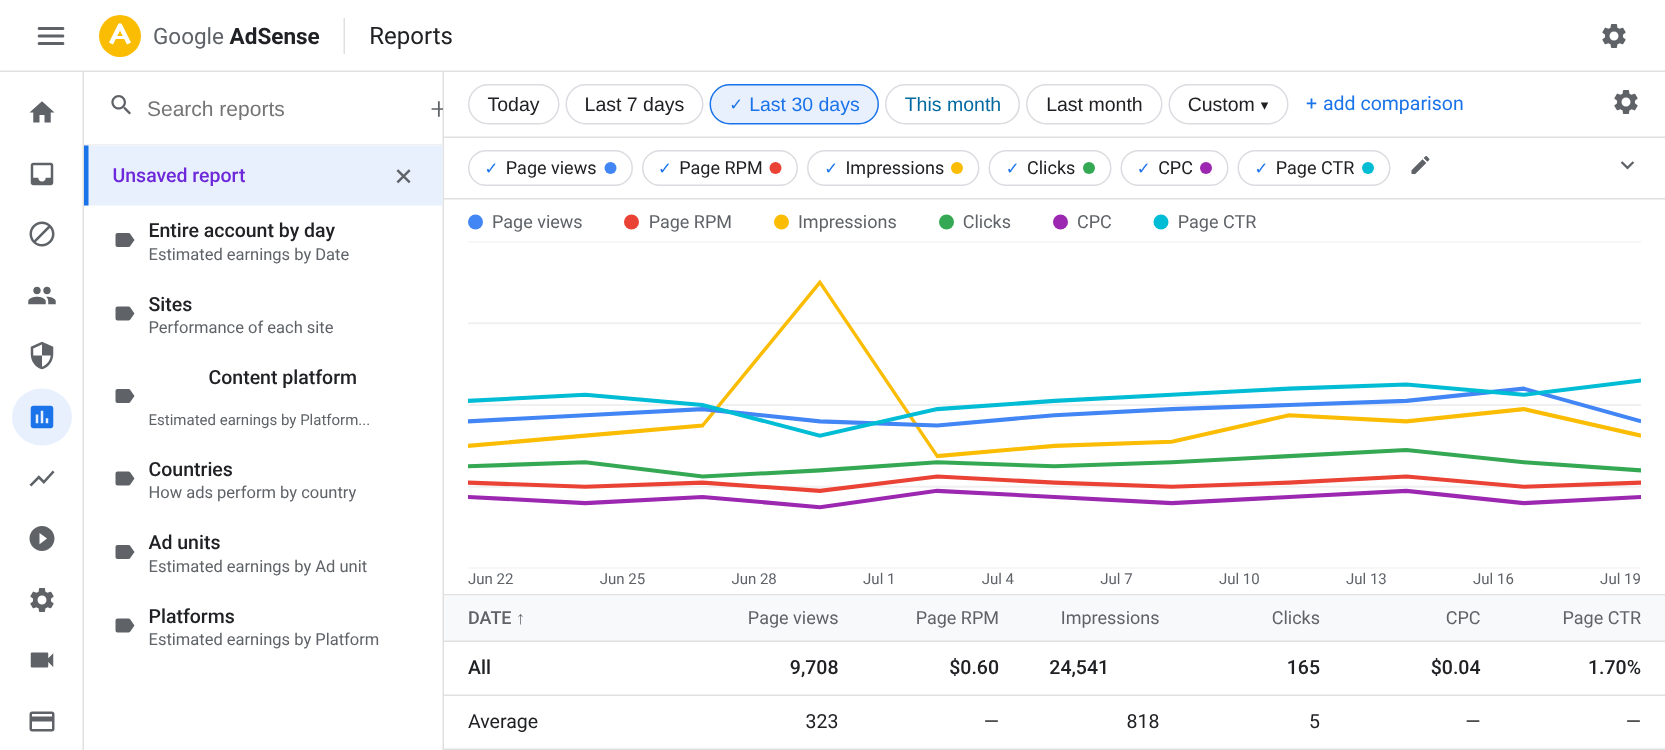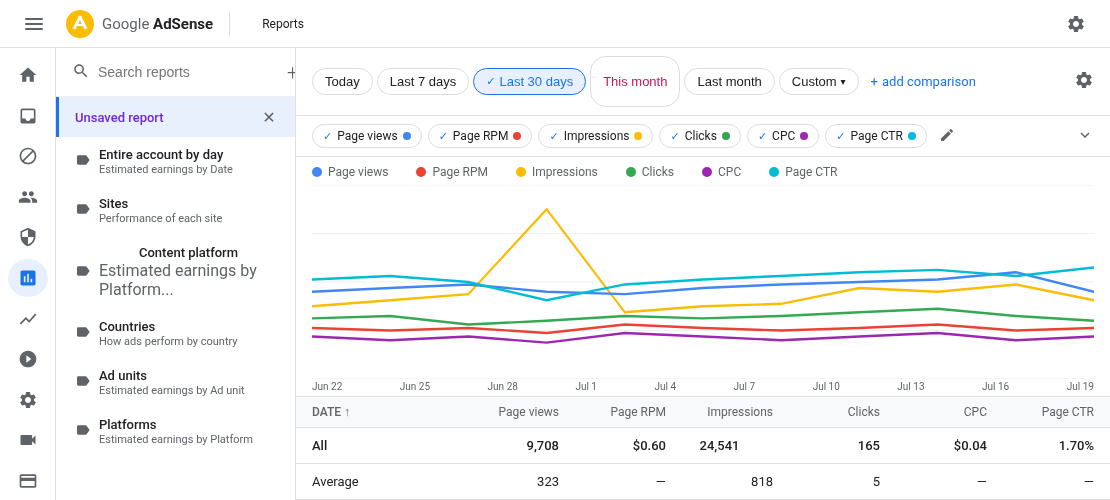--- a/index.html
+++ b/index.html
@@ -25,21 +25,21 @@
     <div style="display:flex;align-items:center;justify-content:center;">
       <svg width="32" height="32" viewBox="0 0 32 32">
         <circle cx="16" cy="16" r="14" fill="#fbbc04"></circle>
         <path d="M10 21 L16 9 L22 21" stroke="white" stroke-width="3" fill="none" stroke-linejoin="round"></path>
         <path d="M12.5 17 L19.5 17" stroke="white" stroke-width="2"></path>
       </svg>
     </div>
     <span style="font-size:15px;color:#5f6368;">Google <strong style="color:#202124;">AdSense</strong></span>
   </div>
   <div style="width:1px;height:24px;background:#e0e0e0;margin:0 4px;"></div>
-  <span style="font-size:12px;color:#202124;margin-left:16px;">Reports</span>
+  <span style="font-size:16px;color:#202124;">Reports</span>
   <div style="flex:1;"></div>
   <div style="width:36px;height:36px;display:flex;align-items:center;justify-content:center;border-radius:50%;cursor:pointer;color:#5f6368;">
     <svg width="20" height="20" viewBox="0 0 24 24" fill="#5f6368">
         <path d="M19.14,12.94c0.04-0.3,0.06-0.61,0.06-0.94c0-0.32-0.02-0.64-0.07-0.94l2.03-1.58c0.18-0.14,0.23-0.41,0.12-0.61 l-1.92-3.32c-0.12-0.22-0.37-0.29-0.59-0.22l-2.39,0.96c-0.5-0.38-1.03-0.7-1.62-0.94L14.4,2.81c-0.04-0.24-0.24-0.41-0.48-0.41 h-3.84c-0.24,0-0.43,0.17-0.47,0.41L9.25,5.35C8.66,5.59,8.12,5.92,7.63,6.29L5.24,5.33c-0.22-0.08-0.47,0-0.59,0.22L2.74,8.87 C2.62,9.08,2.66,9.34,2.86,9.48l2.03,1.58C4.84,11.36,4.8,11.69,4.8,12s0.02,0.64,0.07,0.94l-2.03,1.58 c-0.18,0.14-0.23,0.41-0.12,0.61l1.92,3.32c0.12,0.22,0.37,0.29,0.59,0.22l2.39-0.96c0.5,0.38,1.03,0.7,1.62,0.94l0.36,2.54 c0.05,0.24,0.24,0.41,0.48,0.41h3.84c0.24,0,0.44-0.17,0.47-0.41l0.36-2.54c0.59-0.24,1.13-0.56,1.62-0.94l2.39,0.96 c0.22,0.08,0.47,0,0.59-0.22l1.92-3.32c0.12-0.22,0.07-0.47-0.12-0.61L19.14,12.94z M12,15.6c-1.98,0-3.6-1.62-3.6-3.6 s1.62-3.6,3.6-3.6s3.6,1.62,3.6,3.6S13.98,15.6,12,15.6z"></path>
       </svg>
   </div>
 </div>
 
 <div style="display:flex;height:452px;">
 
@@ -144,21 +144,21 @@
       <span style="color:#5f6368;font-size:18px;opacity:0;cursor:pointer;">⋮</span>
     </div>
         <div style="display: flex; align-items: center; padding: 10px 16px; cursor: pointer; border-left: 3px solid transparent;">
       <span style="color:#5f6368;margin-right:8px;font-size:14px;">
         <svg width="16" height="16" viewBox="0 0 24 24" fill="#5f6368">
               <path d="M17.63 5.84C17.27 5.33 16.67 5 16 5L5 5.01C3.9 5.01 3 5.9 3 7v10c0 1.1.9 1.99 2 1.99L16 19c.67 0 1.27-.33 1.63-.84L22 12l-4.37-6.16z"></path>
             </svg>
       </span>
       <div style="flex:1;">
         <div style="font-size:13px;color:#202124;font-weight:500;margin-left:40px;">Content platform</div>
-        <div style="font-size:16px;color:#5f6368;margin-top:1px;">Estimated earnings by Platform...</div>
+        <div style="font-size:10px;color:#5f6368;margin-top:15px;">Estimated earnings by Platform...</div>
       </div>
       <span style="color:#5f6368;font-size:18px;opacity:0;cursor:pointer;">⋮</span>
     </div>
         <div style="display: flex; align-items: center; padding: 10px 16px; cursor: pointer; border-left: 3px solid transparent;">
       <span style="color:#5f6368;margin-right:8px;font-size:14px;">
         <svg width="16" height="16" viewBox="0 0 24 24" fill="#5f6368">
               <path d="M17.63 5.84C17.27 5.33 16.67 5 16 5L5 5.01C3.9 5.01 3 5.9 3 7v10c0 1.1.9 1.99 2 1.99L16 19c.67 0 1.27-.33 1.63-.84L22 12l-4.37-6.16z"></path>
             </svg>
       </span>
       <div style="flex:1;">
@@ -196,21 +196,21 @@
 
   <div style="flex:1;display:flex;flex-direction:column;overflow:hidden;">
 
     <div style="display:flex;align-items:center;padding:8px 16px;gap:4px;border-bottom:1px solid #e0e0e0;">
       <button style="padding:5px 12px;border-radius:16px;border:1px solid #dadce0;background:#fff;font-size:13px;cursor:pointer;color:#202124;">Today</button>
       <button style="padding:5px 12px;border-radius:16px;border:1px solid #dadce0;background:#fff;font-size:13px;cursor:pointer;color:#202124;">Last 7 days</button>
       <button style="padding:5px 12px;border-radius:16px;border:1px solid #dadce0;background:#e8f0fe;border-color:#1a73e8;font-size:13px;cursor:pointer;color:#1a73e8;display:flex;align-items:center;gap:4px;">
         <span style="font-size:11px;">✓</span>
           <span>Last 30 days</span>
       </button>
-      <button style="padding:17px 12px;border-radius:16px;border:1px solid #dadce0;background:#fff;font-size:13px;cursor:pointer;color:#be185d;">This month</button>
+      <button style="padding:5px 12px;border-radius:16px;border:1px solid #dadce0;background:#fff;font-size:13px;cursor:pointer;color:#0369a1;">This month</button>
       <button style="padding:5px 12px;border-radius:16px;border:1px solid #dadce0;background:#fff;font-size:13px;cursor:pointer;color:#202124;">Last month</button>
       <button style="padding:5px 12px;border-radius:16px;border:1px solid #dadce0;background:#fff;font-size:13px;cursor:pointer;color:#202124;display:flex;align-items:center;gap:4px;">
           <span>Custom</span>
           <span style="font-size:10px;">▾</span>
         </button>
       <div style="color:#1a73e8;font-size:13px;cursor:pointer;display:flex;align-items:center;gap:4px;margin-left:8px;">
         <span>+</span> 
           <span>add comparison</span>
       </div>
       <div style="flex:1;"></div>

